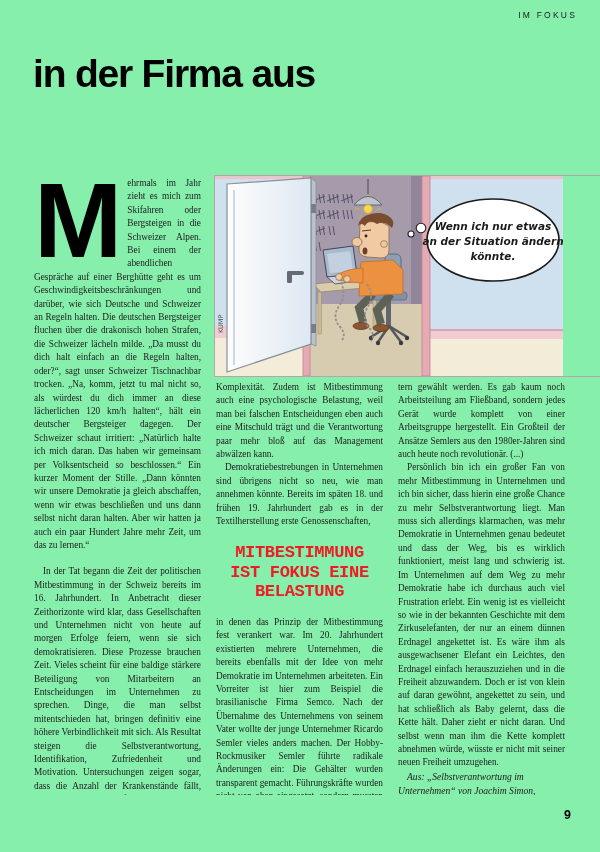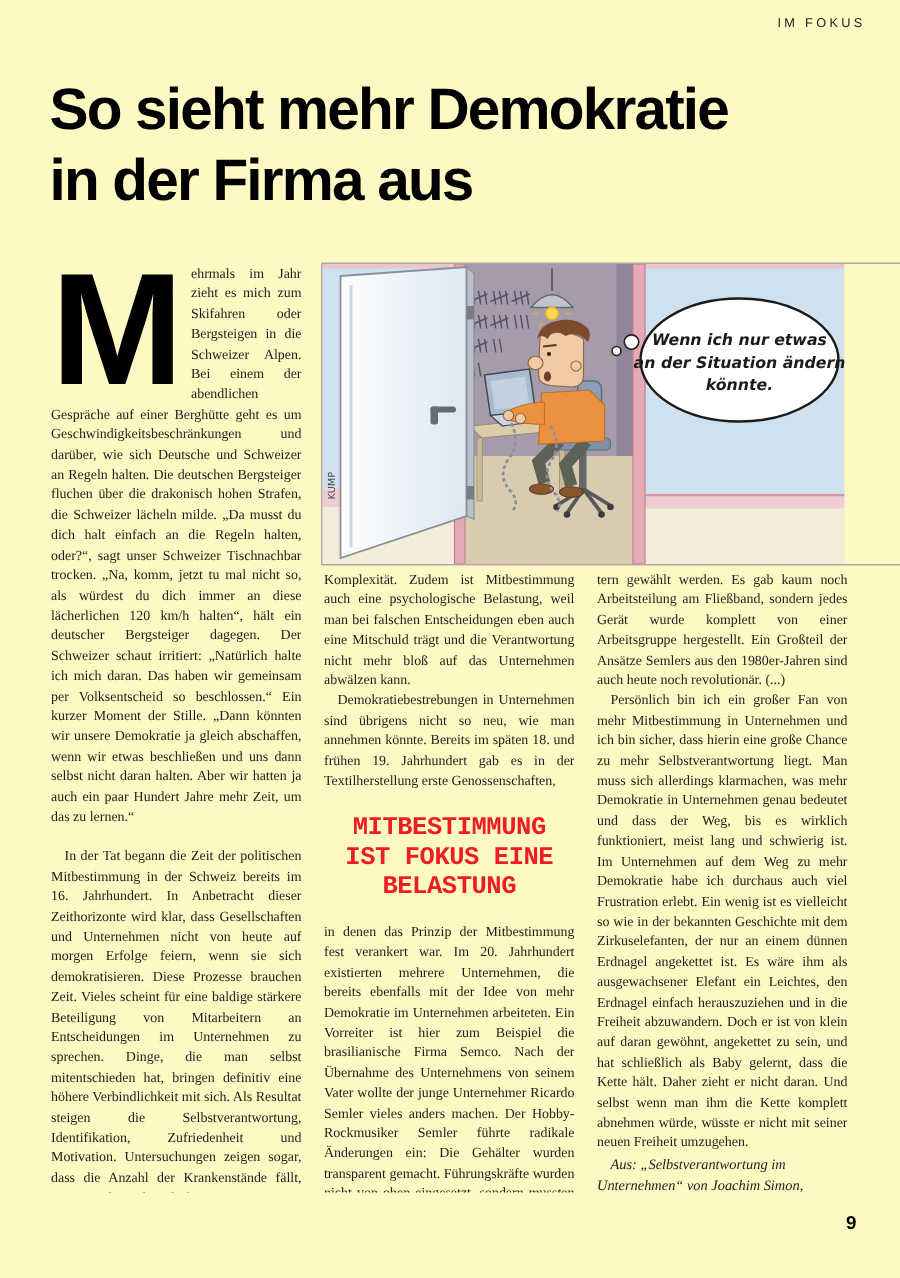--- a/index.html
+++ b/index.html
@@ -1,17 +1,17 @@
 <!DOCTYPE html>
 <html lang="de"><head>
 <meta charset="utf-8">
 <style>
   html,body{margin:0;padding:0;background:#e8e8e8;}
   .page{
-    position:relative; width:600px; height:852px; background:#fef9c3;
+    position:relative; width:600px; height:852px; background:#86efac;
     font-family:"Liberation Serif", serif; color:#1c1c1c; overflow:hidden;
     margin:0 auto;
   }
   .kicker{
     position:absolute; top:10px; right:23px;
     font-family:"Liberation Sans", sans-serif;
     font-size:8.5px; letter-spacing:2.2px; color:#1a1a1a; font-weight:500;
   }
   .headline{
     position:absolute; left:33px; top:50px; width:545px;
@@ -66,21 +66,20 @@
   .sig-text{ font-family:"DejaVu Sans", sans-serif; font-size:6.5px; fill:#4a4a4a;}
 </style>
 </head>
 <body>
 
 <div class="page">
 
   <div class="kicker">IM FOKUS</div>
 
   <h1 class="headline" style="margin:0;">
-    <span>So sieht mehr Demokratie</span>
     <span>in der Firma aus</span>
   </h1>
 
   <div class="cartoon">
     <svg width="348" height="200" viewBox="0 0 348 200">
       <defs>
         <linearGradient id="doorGrad" x1="0" y1="0" x2="1" y2="0">
           <stop offset="0" stop-color="#fdfdfd"></stop>
             <stop offset="1" stop-color="#dde8f2"></stop>
         </linearGradient>
@@ -203,21 +202,21 @@
     </svg>
   </div>
 
   <div class="col col1">
     <p class="first"><span class="dropcap">M</span><span>ehrmals im Jahr zieht es mich zum Skifahren oder Bergsteigen in die Schweizer Alpen. Bei einem der abendlichen Gespräche auf einer Berghütte geht es um Geschwindigkeitsbeschränkungen und darüber, wie sich Deutsche und Schweizer an Regeln halten. Die deutschen Bergsteiger fluchen über die drakonisch hohen Strafen, die Schweizer lächeln milde. „Da musst du dich halt einfach an die Regeln halten, oder?“, sagt unser Schweizer Tischnachbar trocken. „Na, komm, jetzt tu mal nicht so, als würdest du dich immer an diese lächerlichen 120 km/h halten“, hält ein deutscher Bergsteiger dagegen. Der Schweizer schaut irritiert: „Natürlich halte ich mich daran. Das haben wir gemeinsam per Volksentscheid so beschlossen.“ Ein kurzer Moment der Stille. „Dann könnten wir unsere Demokratie ja gleich abschaffen, wenn wir etwas beschließen und uns dann selbst nicht daran halten. Aber wir hatten ja auch ein paar Hundert Jahre mehr Zeit, um das zu lernen.“</span></p>
     <p class="gap">In der Tat begann die Zeit der politischen Mitbestimmung in der Schweiz bereits im 16. Jahrhundert. In Anbetracht dieser Zeithorizonte wird klar, dass Gesellschaften und Unternehmen nicht von heute auf morgen Erfolge feiern, wenn sie sich demokratisieren. Diese Prozesse brauchen Zeit. Vieles scheint für eine baldige stärkere Beteiligung von Mitarbeitern an Entscheidungen im Unternehmen zu sprechen. Dinge, die man selbst mitentschieden hat, bringen definitiv eine höhere Verbindlichkeit mit sich. Als Resultat steigen die Selbstverantwortung, Identifikation, Zufriedenheit und Motivation. Untersuchungen zeigen sogar, dass die Anzahl der Krankenstände fällt, wenn sich Belegschaften intensiver am Geschehen beteiligt fühlen.</p>
 
   </div>
 
   <div class="col col2">
-    <p class="first">Komplexität. Zudem ist Mitbestimmung auch eine psychologische Belastung, weil man bei falschen Entscheidungen eben auch eine Mitschuld trägt und die Verantwortung nicht mehr bloß auf das Unternehmen abwälzen kann.</p>
+    <p class="first">Komplexität. Zudem ist Mitbestimmung auch eine psychologische Belastung, weil man bei falschen Entscheidungen eben auch eine Mitschuld trägt und die Verantwortung paar mehr bloß auf das Management abwälzen kann.</p>
     <p>Demokratiebestrebungen in Unternehmen sind übrigens nicht so neu, wie man annehmen könnte. Bereits im späten 18. und frühen 19. Jahrhundert gab es in der Textilherstellung erste Genossenschaften,</p>
     <div class="pullquote">
       <span>MITBESTIMMUNG</span>
       <span>IST FOKUS EINE</span>
       <span>BELASTUNG</span>
     </div>
     <p class="first">in denen das Prinzip der Mitbestimmung fest verankert war. Im 20. Jahrhundert existierten mehrere Unternehmen, die bereits ebenfalls mit der Idee von mehr Demokratie im Unternehmen arbeiteten. Ein Vorreiter ist hier zum Beispiel die brasilianische Firma Semco. Nach der Übernahme des Unternehmens von seinem Vater wollte der junge Unternehmer Ricardo Semler vieles anders machen. Der Hobby-Rockmusiker Semler führte radikale Änderungen ein: Die Gehälter wurden transparent gemacht. Führungskräfte wurden nicht von oben eingesetzt, sondern mussten sich vorstellen und dann von ihren Mitarbei-</p>
   </div>
 
   <div class="col col3">

